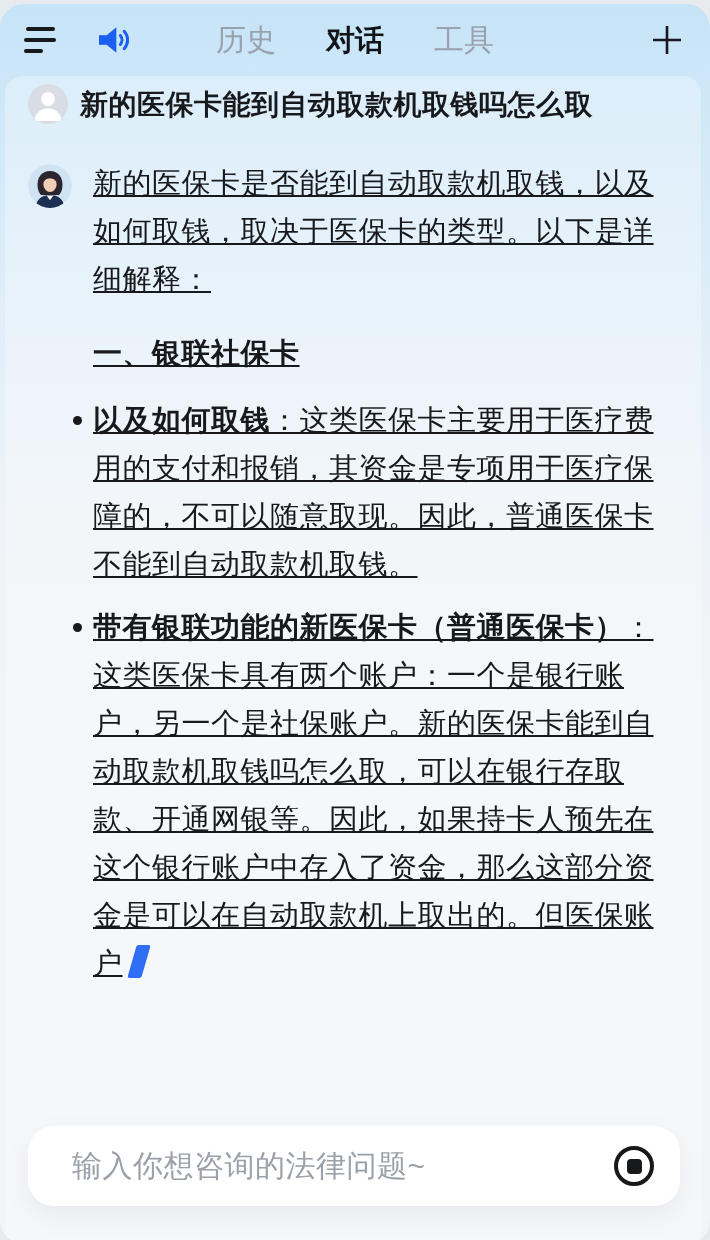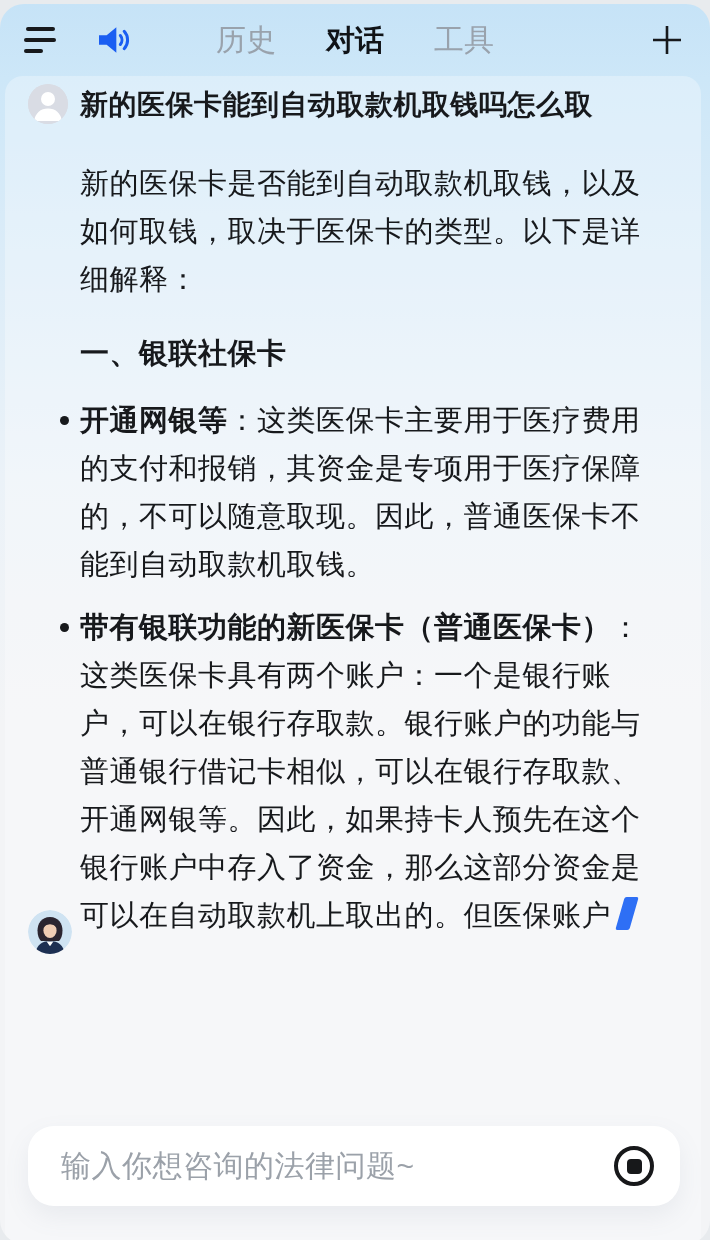--- a/index.html
+++ b/index.html
@@ -33,21 +33,21 @@
     display:flex; gap:50px; align-items:baseline;
   }
   .tab { font-size:30px; color:#99a2ac; cursor:pointer; white-space:nowrap; }
   .tab.active { color:#101317; font-weight:bold; font-size:29px; }
   .plus-btn { margin-left:auto; cursor:pointer; line-height:0; }
   
   .content { position:absolute; top:72px; left:0; right:0; padding:8px 40px 0 28px; box-sizing:border-box; z-index:2; }
   .user-row { display:flex; align-items:flex-end; gap:12px; }
   .avatar-user { width:40px; height:40px; border-radius:50%; background:#d9dce4; flex:none; overflow:hidden; line-height:0; }
   .user-text { font-size:28px; font-weight:bold; letter-spacing:0.5px; }
-  .assistant-row { display:flex; gap:8px; margin-top:40px; align-items:flex-end; }
+  .assistant-row { display:flex; gap:21px; margin-top:40px; align-items:flex-start;text-decoration:underline; }
   .avatar-ai { width:44px; height:44px; border-radius:50%; flex:none; overflow:hidden; line-height:0; }
   .answer { font-size:29px; line-height:48px; width:586px; letter-spacing:0.5px; margin-top:-5px; }
   .answer .intro { margin:0 0 26px; }
   .answer .section { font-size:29px; font-weight:bold; margin:0 0 19px; }
   .answer ul { list-style:none; margin:0; padding:0; }
   .answer li { position:relative; margin-bottom:15px; }
   .answer li .dot {
     position:absolute; left:-20px; top:20px; width:9px; height:9px;
     background:#17191c; border-radius:50%;
   }
@@ -57,21 +57,21 @@
     transform:skewX(-16deg); border-radius:2px; vertical-align:-5px; margin-left:9px;
   }
   
   .composer {
     position:absolute; left:28px; right:30px; bottom:38px; height:80px;
     background:#ffffff; border-radius:26px; display:flex; align-items:center;
     box-shadow:0 10px 24px rgba(120,130,145,0.10); z-index:4;
   }
   .composer input {
     flex:1; min-width:0; border:none; outline:none; background:transparent;
-    font-size:30px; padding:0 16px 0 33px; color:#17191c;
+    font-size:30px; padding:0 16px 0 44px; color:#17191c;
     font-family:"Liberation Sans","DejaVu Sans",sans-serif; letter-spacing:0.5px;
   }
   .composer input::placeholder { color:#9ba1a9; opacity:1; }
   .stop-btn {
     flex:none; width:40px; height:40px; box-sizing:border-box;
     border:4px solid #17181a; border-radius:50%; margin-right:26px;
     display:flex; align-items:center; justify-content:center; cursor:pointer; background:#fff;
   }
   .stop-square { width:15px; height:15px; background:#17181a; border-radius:4px; }
 </style>
@@ -132,25 +132,25 @@
           <path d="M18.6 31.6 l3.4 4.6 l3.4 -4.6 Z" fill="#ffffff"></path>
         </svg>
       </div>
 
       <div class="answer">
         <p class="intro">新的医保卡是否能到自动取款机取钱，以及如何取钱，取决于医保卡的类型。以下是详细解释：</p>
         <p class="section">一、银联社保卡</p>
         <ul>
           <li>
             <span class="dot"></span>
-            <b>开通网银等</b><span>：这类医保卡主要用于医疗费用的支付和报销，其资金是专项用于医疗保障的，不可以随意取现。因此，普通医保卡不能到自动取款机取钱。</span>
+            <b>以及如何取钱</b><span>：这类医保卡主要用于医疗费用的支付和报销，其资金是专项用于医疗保障的，不可以随意取现。因此，普通医保卡不能到自动取款机取钱。</span>
           </li>
           <li>
             <span class="dot"></span>
-            <b>带有银联功能的新医保卡（普通医保卡）</b><span>：这类医保卡具有两个账户：一个是银行账户，可以在银行存取款。银行账户的功能与普通银行借记卡相似，可以在银行存取款、开通网银等。因此，如果持卡人预先在这个银行账户中存入了资金，那么这部分资金是可以在自动取款机上取出的。但医保账户</span><span class="cursor"></span>
+            <b>带有银联功能的新医保卡（普通医保卡）</b><span>：这类医保卡具有两个账户：一个是银行账户，另一个是社保账户。新的医保卡能到自动取款机取钱吗怎么取，可以在银行存取款、开通网银等。因此，如果持卡人预先在这个银行账户中存入了资金，那么这部分资金是可以在自动取款机上取出的。但医保账户</span><span class="cursor"></span>
           </li>
         </ul>
       </div>
     </div>
 
   </div>
 
   <div class="composer">
     <input type="text" value="" placeholder="输入你想咨询的法律问题~" style="">
     <div class="stop-btn">

